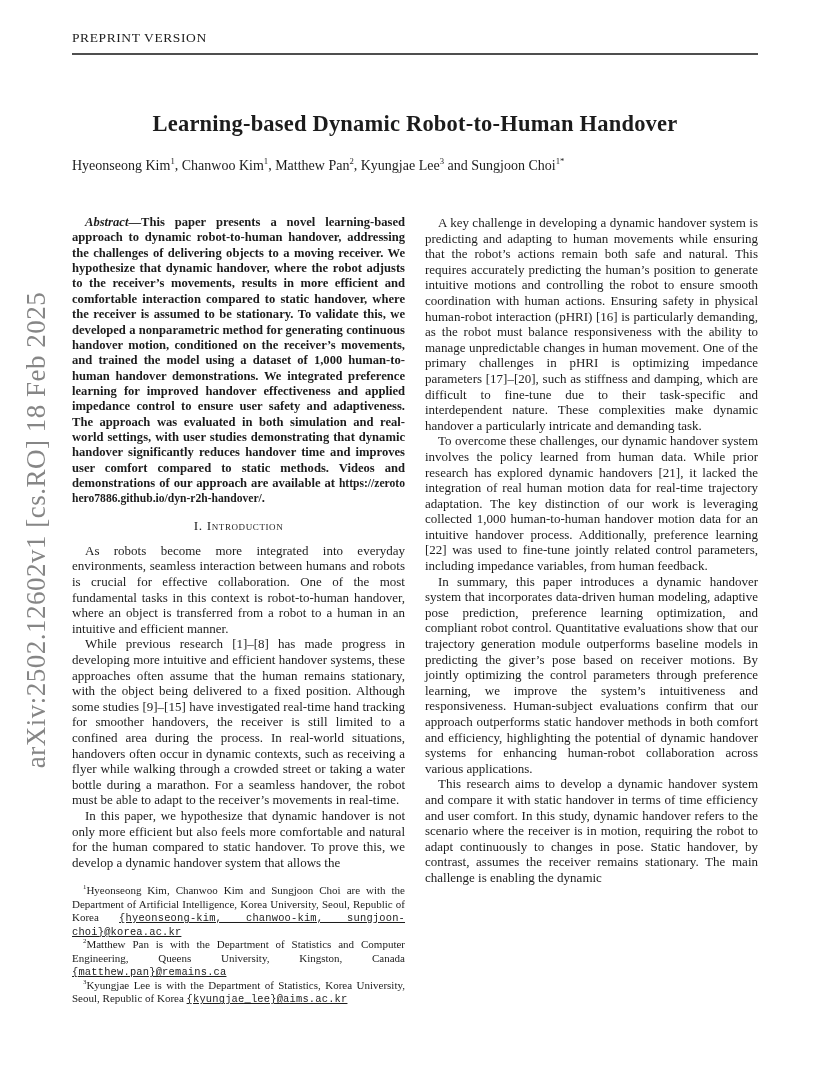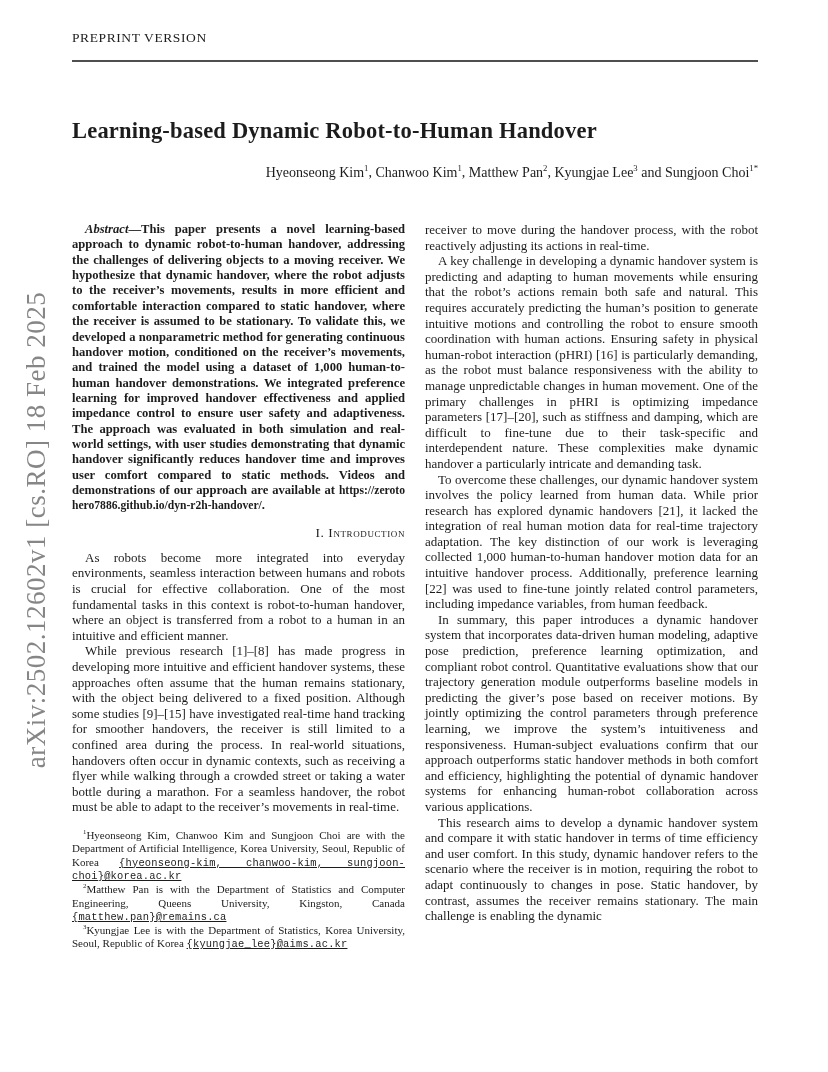--- a/index.html
+++ b/index.html
@@ -19,34 +19,35 @@
     white-space:nowrap;
     font-size:27px;
     color:#868686;
     letter-spacing:0.5px;
   }
   .content{
     position:absolute;left:72px;top:0;width:686px;
   }
   .preprint-header{
     margin-top:30px;
-    padding-bottom:14px;
+    padding-bottom:7px;
     border-bottom:2px solid #4f4f4f;
     font-size:13.5px;
     letter-spacing:0.6px;
   }
   .paper-title{
     margin-top:56px;
+    text-align:center;
     font-size:22.5px;
     font-weight:bold;
     letter-spacing:0.2px;
   }
   .author-line{
     margin-top:21px;
-    text-align:right;
+    text-align:left;
     font-size:14px;
   }
   sup{font-size:62%;line-height:0;}
   .columns{
     margin-top:41px;
     display:flex;
     gap:20px;
   }
   .col{width:333px;}
   p{margin:0;text-align:justify;}
@@ -61,21 +62,21 @@
   .abstract-url{
     font-family:Liberation Serif, serif;
     font-size:11.6px;
     font-weight:bold;
     color:inherit;
     text-decoration:none;
     word-break:break-all;
   }
   .section-heading{
     margin:11px 0 9px 0;
-    text-align:right;
+    text-align:center;
     font-size:13.4px;
     font-weight:normal;
     font-variant:small-caps;
     letter-spacing:0.6px;
   }
   .body-par{
     font-size:13px;
     line-height:1.2;
     text-indent:13px;
   }
@@ -110,32 +111,32 @@
     <div class="columns">
 
       <div class="col">
 
         <p class="abstract-par"><span class="abstract-lead">Abstract</span><span>—</span><span>This paper presents a novel learning-based approach to dynamic robot-to-human handover, addressing the challenges of delivering objects to a moving receiver. We hypothesize that dynamic handover, where the robot adjusts to the receiver’s movements, results in more efficient and comfortable interaction compared to static handover, where the receiver is assumed to be stationary. To validate this, we developed a nonparametric method for generating continuous handover motion, conditioned on the receiver’s movements, and trained the model using a dataset of 1,000 human-to-human handover demonstrations. We integrated preference learning for improved handover effectiveness and applied impedance control to ensure user safety and adaptiveness. The approach was evaluated in both simulation and real-world settings, with user studies demonstrating that dynamic handover significantly reduces handover time and improves user comfort compared to static methods. Videos and demonstrations of our approach are available at </span><a href="#" class="abstract-url">https://zerotohero7886.github.io/dyn-r2h-handover/</a><span>.</span></p>
 
         <h2 class="section-heading">I. Introduction</h2>
 
         <p class="body-par">As robots become more integrated into everyday environments, seamless interaction between humans and robots is crucial for effective collaboration. One of the most fundamental tasks in this context is robot-to-human handover, where an object is transferred from a robot to a human in an intuitive and efficient manner.</p>
         <p class="body-par">While previous research [1]–[8] has made progress in developing more intuitive and efficient handover systems, these approaches often assume that the human remains stationary, with the object being delivered to a fixed position. Although some studies [9]–[15] have investigated real-time hand tracking for smoother handovers, the receiver is still limited to a confined area during the process. In real-world situations, handovers often occur in dynamic contexts, such as receiving a flyer while walking through a crowded street or taking a water bottle during a marathon. For a seamless handover, the robot must be able to adapt to the receiver’s movements in real-time.</p>
+        <p class="body-par">In this paper, we hypothesize that dynamic handover is not only more efficient but also feels more comfortable and natural for the human compared to static handover. To prove this, we develop a dynamic handover system that allows the</p>
 
         <div class="footnotes">
           <p class="footnote"><sup>1</sup><span>Hyeonseong Kim, Chanwoo Kim and Sungjoon Choi are with the Department of Artificial Intelligence, Korea University, Seoul, Republic of Korea </span><span class="mono">{hyeonseong-kim, chanwoo-kim, sungjoon-choi}@korea.ac.kr</span></p>
           <p class="footnote"><sup>2</sup><span>Matthew Pan is with the Department of Statistics and Computer Engineering, Queens University, Kingston, Canada </span><span class="mono">{matthew.pan}@remains.ca</span></p>
           <p class="footnote"><sup>3</sup><span>Kyungjae Lee is with the Department of Statistics, Korea University, Seoul, Republic of Korea </span><span class="mono">{kyungjae_lee}@aims.ac.kr</span></p>
         </div>
 
       </div>
 
       <div class="col">
 
-        <p class="body-par no-indent">receiver to move during the handover process, with the robot reactively adjusting its actions in real-time.</p>
         <p class="body-par">A key challenge in developing a dynamic handover system is predicting and adapting to human movements while ensuring that the robot’s actions remain both safe and natural. This requires accurately predicting the human’s position to generate intuitive motions and controlling the robot to ensure smooth coordination with human actions. Ensuring safety in physical human-robot interaction (pHRI) [16] is particularly demanding, as the robot must balance responsiveness with the ability to manage unpredictable changes in human movement. One of the primary challenges in pHRI is optimizing impedance parameters [17]–[20], such as stiffness and damping, which are difficult to fine-tune due to their task-specific and interdependent nature. These complexities make dynamic handover a particularly intricate and demanding task.</p>
         <p class="body-par">To overcome these challenges, our dynamic handover system involves the policy learned from human data. While prior research has explored dynamic handovers [21], it lacked the integration of real human motion data for real-time trajectory adaptation. The key distinction of our work is leveraging collected 1,000 human-to-human handover motion data for an intuitive handover process. Additionally, preference learning [22] was used to fine-tune jointly related control parameters, including impedance variables, from human feedback.</p>
         <p class="body-par">In summary, this paper introduces a dynamic handover system that incorporates data-driven human modeling, adaptive pose prediction, preference learning optimization, and compliant robot control. Quantitative evaluations show that our trajectory generation module outperforms baseline models in predicting the giver’s pose based on receiver motions. By jointly optimizing the control parameters through preference learning, we improve the system’s intuitiveness and responsiveness. Human-subject evaluations confirm that our approach outperforms static handover methods in both comfort and efficiency, highlighting the potential of dynamic handover systems for enhancing human-robot collaboration across various applications.</p>
 
 
         <p class="body-par">This research aims to develop a dynamic handover system and compare it with static handover in terms of time efficiency and user comfort. In this study, dynamic handover refers to the scenario where the receiver is in motion, requiring the robot to adapt continuously to changes in pose. Static handover, by contrast, assumes the receiver remains stationary. The main challenge is enabling the dynamic</p>
 
       </div>
 
     </div>

